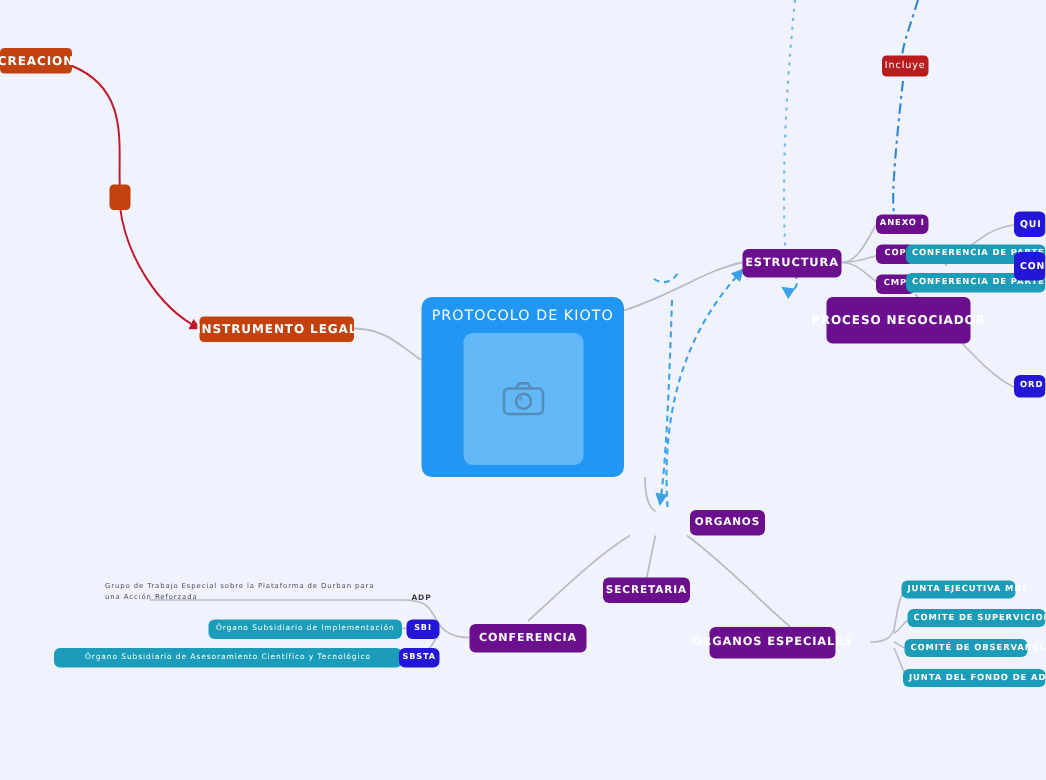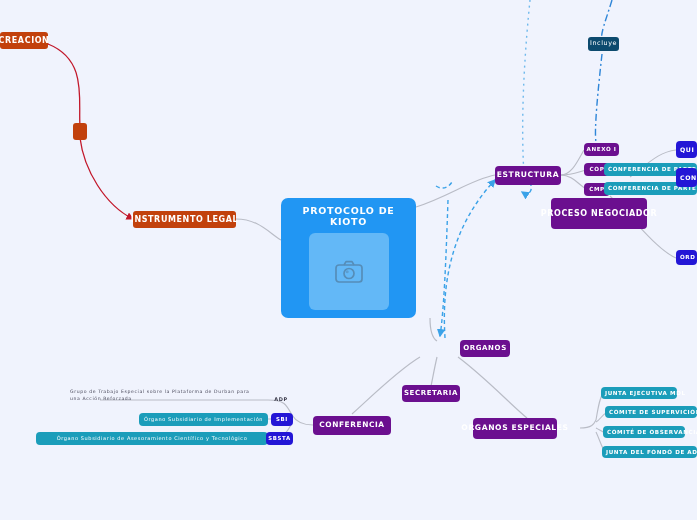--- a/index.html
+++ b/index.html
@@ -25,36 +25,36 @@
     white-space:nowrap;
     line-height:1.15;
     z-index:5;
   }
 
   
   .n-red{background:#c2410c;font-weight:bold;font-size:8px;border-radius:3px;}
   .n-purple{background:#6b0f8f;font-weight:bold;}
   .n-teal{background:#1b9dba;font-weight:bold;}
   .n-blue{background:#2316d6;font-weight:bold;}
-  .n-blue-light{background:#0c4a6e;font-weight:normal;}
+  .n-blue-light{background:#b91c1c;font-weight:normal;}
   .n-plain{background:transparent;color:#3a3a4a;font-weight:normal;}
 
   
   #central{
     position:absolute;
     left:281px;top:198px;width:135px;height:120px;
     background:#2196f3;
     border-radius:7px;
     z-index:6;
     box-sizing:border-box;
     padding:7px 6px 8px 6px;
     display:flex;flex-direction:column;align-items:center;
   }
   #central .title{
-    color:#ffffff;font-weight:bold;font-size:9.5px;letter-spacing:.7px;
+    color:#ffffff;font-weight:normal;font-size:9.5px;letter-spacing:.7px;
     margin-bottom:6px;text-align:center;
   }
   #central .imgbox{
     flex:1;width:80px;background:#63b8f7;border-radius:6px;
     display:flex;align-items:center;justify-content:center;
     align-self:center;
   }
   #central .imgbox svg{opacity:.55;}
 
   .sm{font-size:6.2px;}

